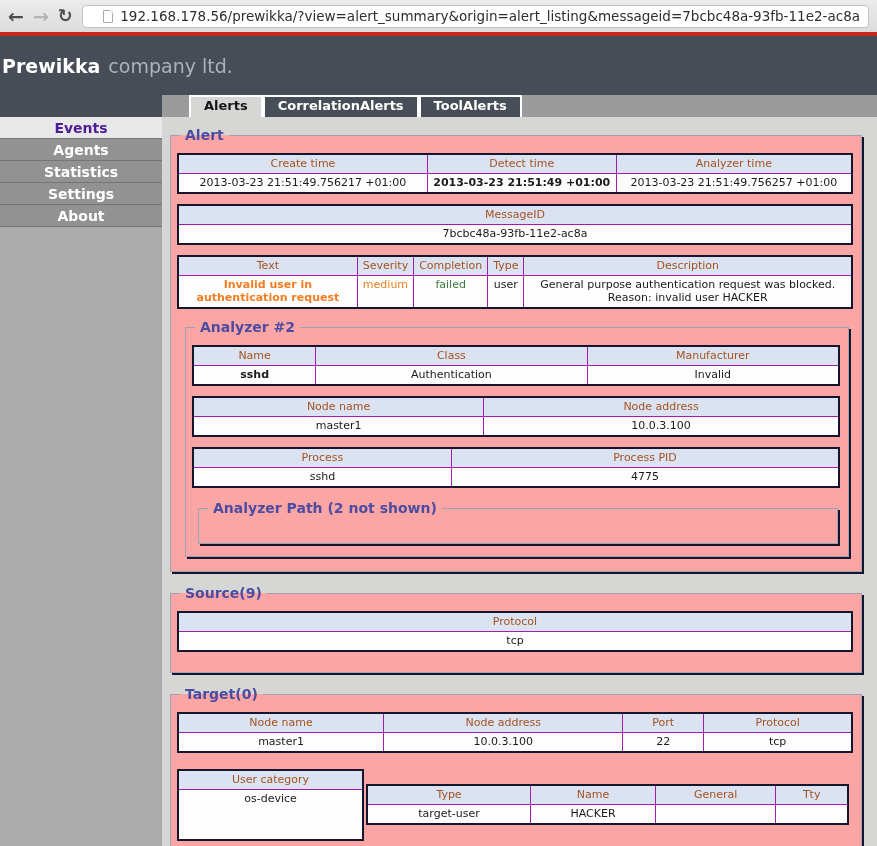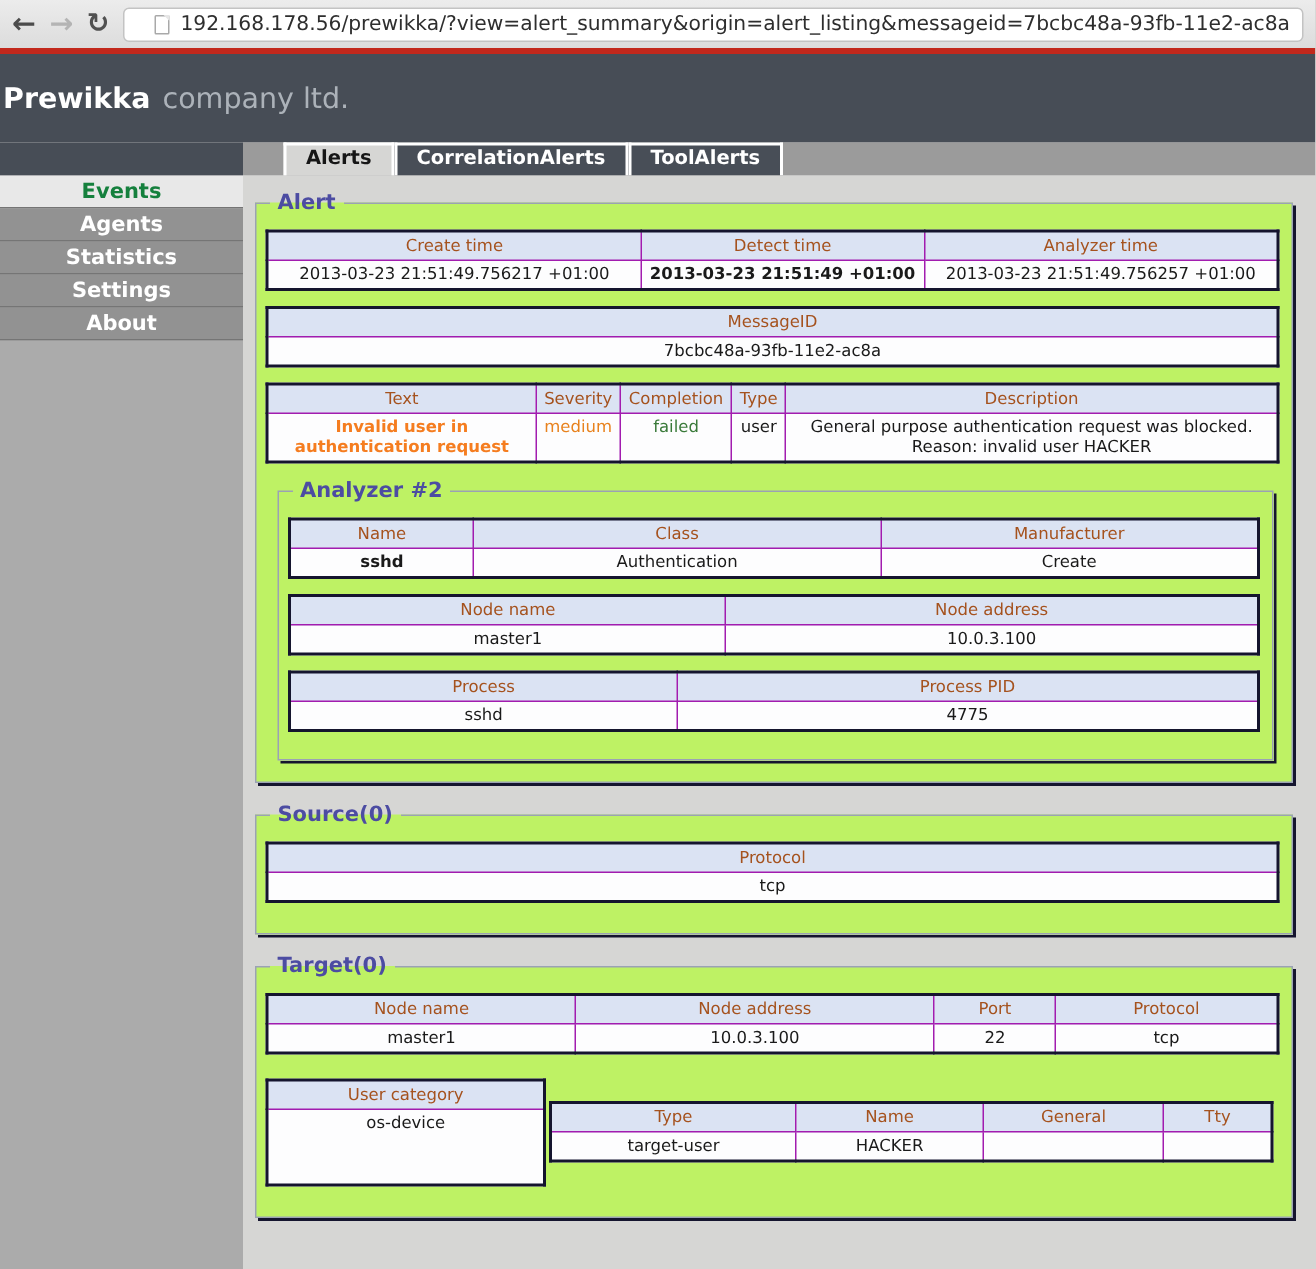--- a/index.html
+++ b/index.html
@@ -24,32 +24,32 @@
   .app-header { height:59px; background:#474d56; display:flex; align-items:center; padding-left:2px; }
   .brand-name { color:#ffffff; font-weight:bold; font-size:19px; }
   .brand-suffix { color:#acb2b9; font-size:19px; margin-left:8px; }
 
   
   .main-row { display:flex; height:751px; }
   .sidebar { width:162px; flex-shrink:0; background:#ababab; display:flex; flex-direction:column; }
   .sidebar-spacer { height:22px; background:#474d56; }
   .nav-item { height:22px; line-height:22px; text-align:center; font-weight:bold; font-size:14px;
               color:#ffffff; background:#929292; border-bottom:1px solid #757575; cursor:pointer; }
-  .nav-item.active { background:#e8e8e8; color:#15803d; }
+  .nav-item.active { background:#e8e8e8; color:#4c1d95; }
   .sidebar-fill { flex:1; background:#ababab; }
 
   .content { flex:1; display:flex; flex-direction:column; min-width:0; }
   .tab-strip { height:22px; background:#9b9b9b; display:flex; align-items:stretch; padding-left:4px; }
   .tab { padding:0 13px; font-size:13px; font-weight:bold; line-height:18px;
          color:#ffffff; background:#484e57; border:2px solid #ffffff; border-bottom:none; cursor:pointer; }
   .tab.active { background:#d6d6d4; color:#161616;margin-left:23px; }
   .content-body { flex:1; background:#d6d6d4; padding:10px 15px 0 8px; overflow:hidden; }
 
   
-  fieldset { border:1px solid #9ba2b4; background:#bef264; margin:0 0 13px 0; padding:4px 8px 10px 6px;
+  fieldset { border:1px solid #9ba2b4; background:#fca5a5; margin:0 0 13px 0; padding:4px 8px 10px 6px;
              box-shadow:2px 2px 0 #15152e; }
   legend { color:#4c4ca2; font-weight:bold; font-size:14px; padding:0 5px; margin-left:3px; }
   fieldset.inner { margin:10px 4px 4px 8px; padding-bottom:8px; }
   fieldset.path-fs { margin:12px 2px 4px 6px; min-height:44px; }
 
   
   table { width:100%; border-collapse:collapse; font-size:11px; margin:6px 0 10px 0;
           border:2px solid #15152e; background:#fdfdfe; }
   th, td { border:1px solid #a21caf; padding:2px 5px 3px 5px; text-align:center; font-weight:normal; }
   th { background:#dbe3f3; color:#a5521e; height:15px; }
@@ -178,21 +178,21 @@
                 </colgroup>
               <tbody>
                   <tr>
                 <th>Name</th>
                 <th>Class</th>
                 <th>Manufacturer</th>
               </tr>
               <tr>
                 <td class="bold">sshd</td>
                 <td>Authentication</td>
-                <td>Create</td>
+                <td>Invalid</td>
               </tr>
             </tbody>
               </table>
 
             <table>
               <colgroup>
                   <col style="width:45%">
                   <col style="width:55%">
                 </colgroup>
               <tbody>
@@ -217,25 +217,28 @@
                 <th>Process</th>
                 <th>Process PID</th>
               </tr>
               <tr>
                 <td>sshd</td>
                 <td>4775</td>
               </tr>
             </tbody>
               </table>
 
+            <fieldset class="path-fs">
+              <legend>Analyzer Path (2 not shown)</legend>
+            </fieldset>
           </fieldset>
         </fieldset>
 
         <fieldset>
-          <legend>Source(0)</legend>
+          <legend>Source(9)</legend>
           <table>
             <tbody>
                 <tr>
               <th>Protocol</th>
             </tr>
             <tr>
               <td>tcp</td>
             </tr>
           </tbody>
             </table>

